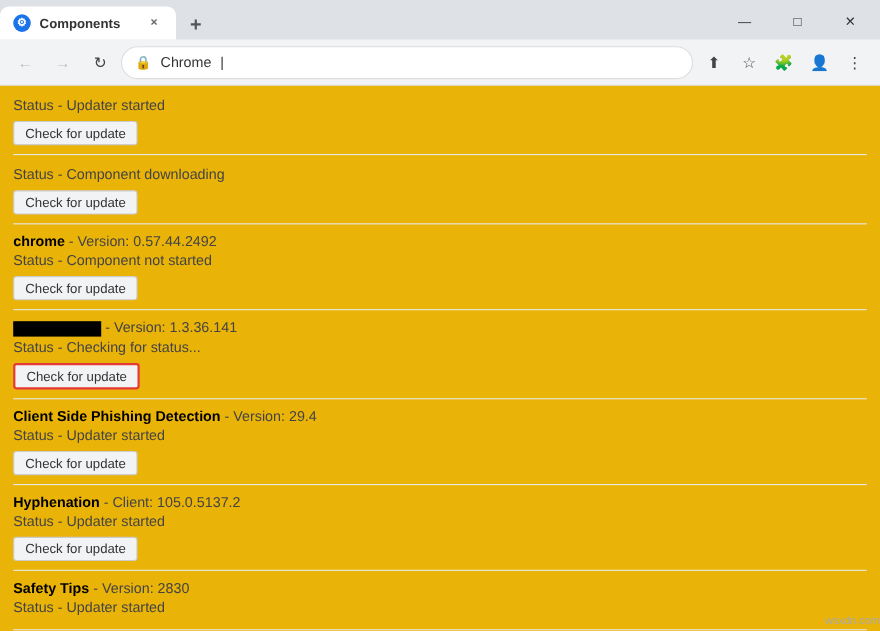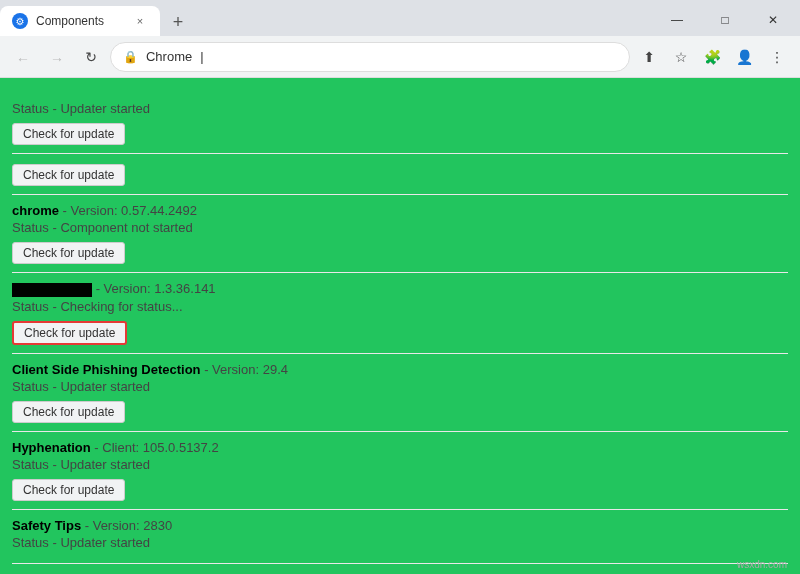--- a/index.html
+++ b/index.html
@@ -26,20 +26,21 @@
       align-items: center;
       padding: 0;
       position: relative;
     }
 
     .tab-strip {
       display: flex;
       align-items: flex-end;
       height: 100%;
       padding-top: 6px;
+      font-weight: bold;
     }
 
     .tab {
       background: #fff;
       height: 30px;
       display: flex;
       align-items: center;
       padding: 0 12px;
       border-radius: 8px 8px 0 0;
       font-size: 12px;
@@ -165,22 +166,22 @@
     .nav-actions {
       display: flex;
       align-items: center;
       gap: 2px;
     }
 
     
     .content {
       height: calc(574px - 36px - 42px);
       overflow-y: auto;
-      padding: 13px 12px;
-      background: #22c55e;
+      padding: 0 12px;
+      background: #eab308;
     }
 
     .component-item {
       padding: 8px 0;
       border-bottom: 1px solid #e8e8e8;
     }
 
     .component-name {
       font-weight: bold;
       color: #000;
@@ -231,21 +232,21 @@
       background: #f1f1f1;
     }
     .content::-webkit-scrollbar-thumb {
       background: #ccc;
       border-radius: 4px;
     }
 
     .watermark {
       position: fixed;
       bottom: 4px;
-      right: 13px;
+      right: 0;
       font-size: 10px;
       color: #aaa;
     }
   </style>
 </head>
 <body>
 
 <div class="title-bar">
   <div class="tab-strip">
     <div class="tab">
@@ -279,20 +280,21 @@
     <button class="nav-btn">⋮</button>
   </div>
 </div>
 
 <div class="content" id="components-list">
 <div class="component-item">
       <div class="component-status">Status - Updater started</div>
       <button class="check-btn">Check for update</button>
     </div>
     <div class="component-item">
+      <div class="component-status">Status - Component downloading</div>
       <button class="check-btn">Check for update</button>
     </div>
     <div class="component-item">
       <div>
         <span class="component-name">chrome</span>
         <span class="component-version"> - Version: 0.57.44.2492</span>
       </div>
       <div class="component-status">Status - Component not started</div>
       <button class="check-btn">Check for update</button>
     </div>

